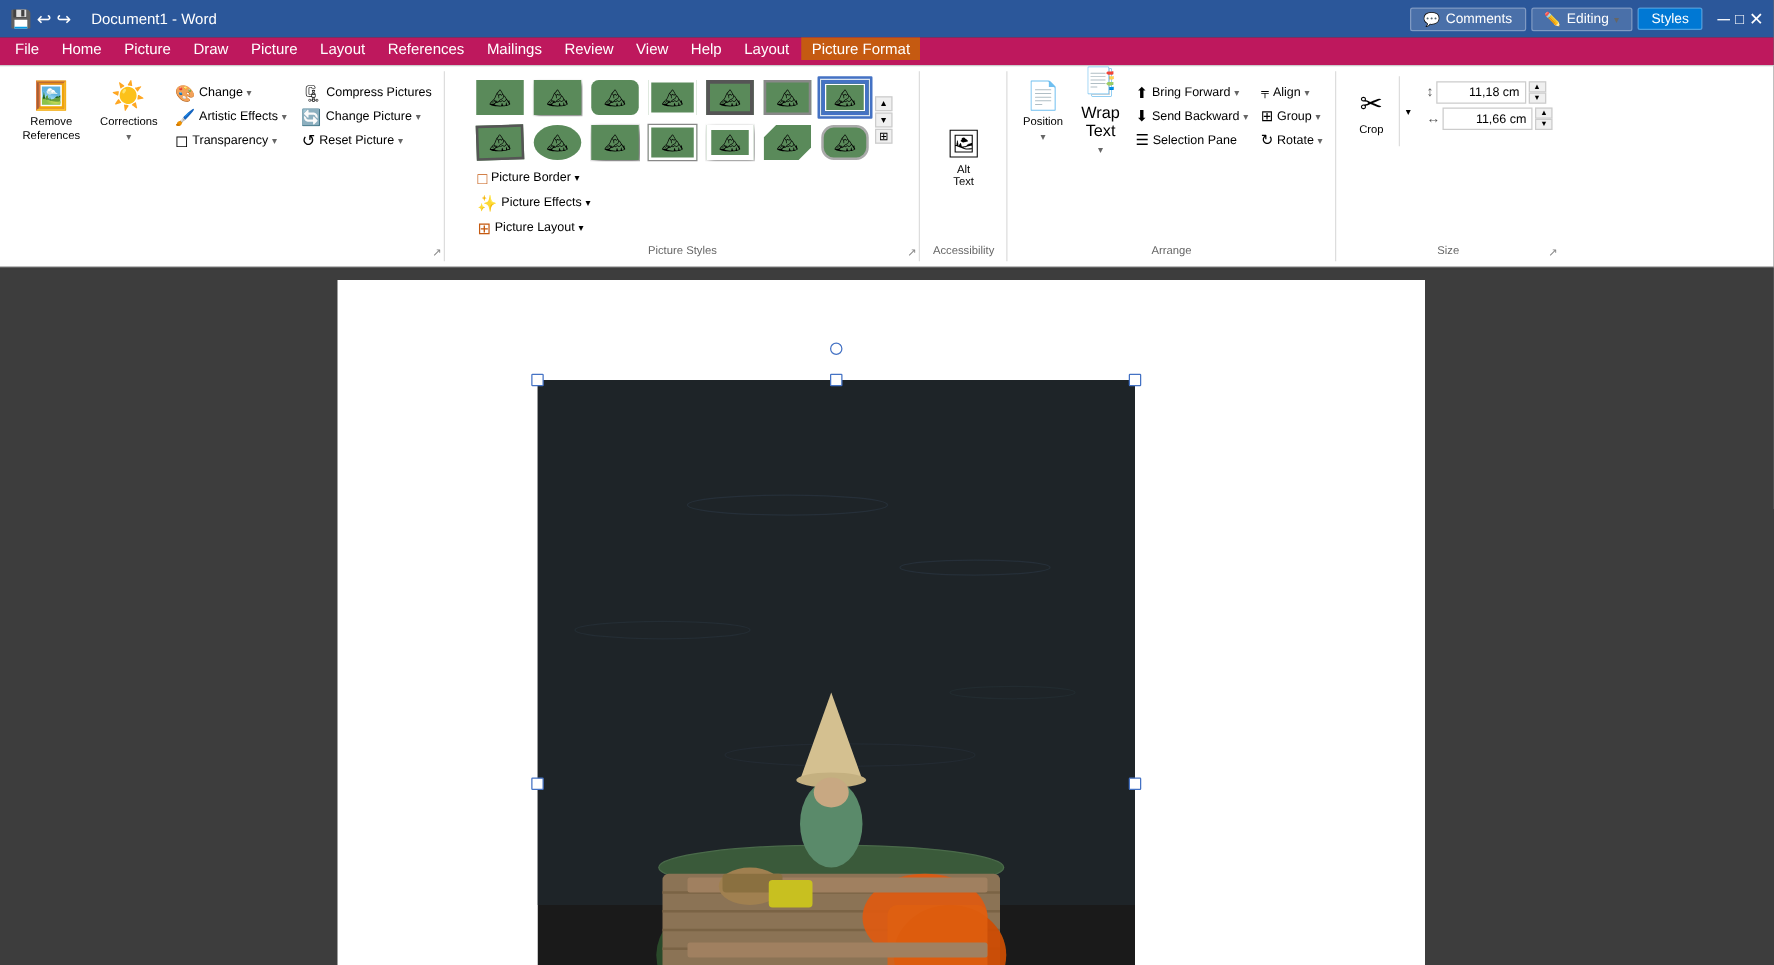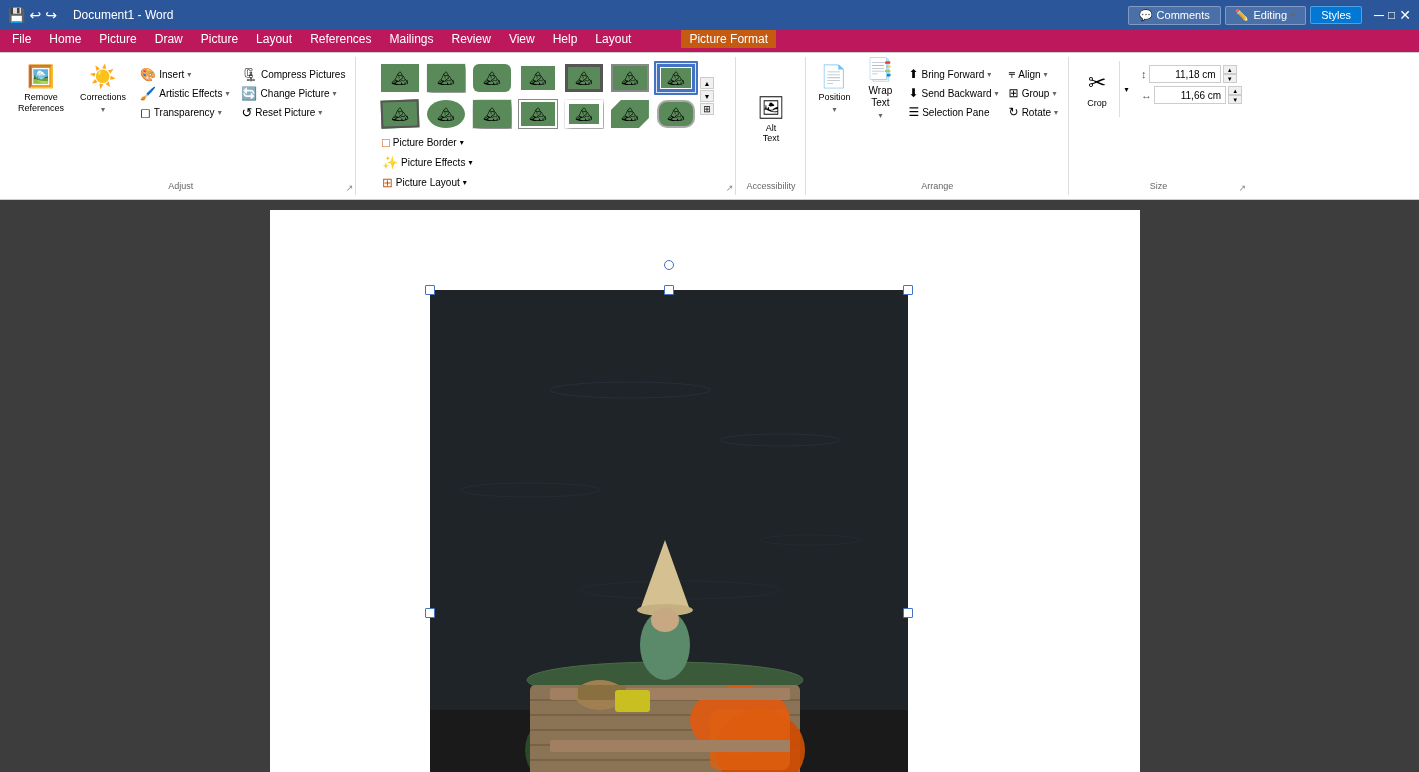--- a/index.html
+++ b/index.html
@@ -312,21 +312,21 @@
   <span class="menu-item">Picture</span>
   <span class="menu-item">Draw</span>
   <span class="menu-item">Picture</span>
   <span class="menu-item">Layout</span>
   <span class="menu-item">References</span>
   <span class="menu-item">Mailings</span>
   <span class="menu-item">Review</span>
   <span class="menu-item">View</span>
   <span class="menu-item">Help</span>
   <span class="menu-item">Layout</span>
-  <span class="menu-item highlighted" style="background:#c55a11;color:white;margin-left:40px;">Picture Format</span>
+  <span class="menu-item highlighted" style="background:#c55a11;color:white;">Picture Format</span>
 </div>
 
 <div class="ribbon">
   <div class="ribbon-content" style="padding:4px 6px;gap:0;">
 
     <div class="ribbon-group" style="position:relative;min-width:160px;">
       <div class="ribbon-group-items" style="align-items:flex-start;gap:4px;">
 
         <div class="ribbon-btn-large" style="min-width:50px;">
           <span style="font-size:22px;">🖼️</span>
@@ -336,21 +336,21 @@
 
         <div class="ribbon-btn-large" style="min-width:50px;">
           <span style="font-size:22px;">☀️</span>
           <span style="font-size:9px;">Corrections</span>
           <span class="dropdown-arrow">▾</span>
         </div>
 
         <div style="display:flex;flex-direction:column;gap:1px;justify-content:center;padding-top:4px;">
           <div class="ribbon-btn-small">
             <span style="font-size:13px;">🎨</span>
-            <span>Insert</span>
+            <span>Change</span>
             <span class="dropdown-arrow">▾</span>
           </div>
           <div class="ribbon-btn-small">
             <span style="font-size:13px;">🖌️</span>
             <span>Artistic Effects</span>
             <span class="dropdown-arrow">▾</span>
           </div>
           <div class="ribbon-btn-small">
             <span style="font-size:13px;">◻</span>
             <span>Transparency</span>
@@ -368,21 +368,20 @@
             <span>Change Picture</span>
             <span class="dropdown-arrow">▾</span>
           </div>
           <div class="ribbon-btn-small">
             <span style="font-size:13px;">↺</span>
             <span>Reset Picture</span>
             <span class="dropdown-arrow">▾</span>
           </div>
         </div>
       </div>
-      <div class="ribbon-group-label">Adjust</div>
       <span class="section-expand">↗</span>
     </div>
 
     <div class="ribbon-group" style="position:relative;min-width:380px;">
       <div class="ribbon-group-items" style="flex-direction:column;gap:2px;">
 
         <div style="display:flex;align-items:center;gap:2px;">
           <div style="display:grid;grid-template-columns:repeat(7,44px);grid-template-rows:repeat(2,34px);gap:2px;">
 
             <div class="gallery-item">
@@ -454,20 +453,21 @@
             <span>Picture Effects</span>
             <span style="font-size:8px;">▾</span>
           </div>
           <div class="ribbon-btn-small">
             <span style="font-size:13px;color:#c55a11;">⊞</span>
             <span>Picture Layout</span>
             <span style="font-size:8px;">▾</span>
           </div>
         </div>
       </div>
+      <div class="ribbon-group-label">Picture Styles</div>
       <span class="section-expand">↗</span>
     </div>
 
     <div class="ribbon-group" style="position:relative;min-width:70px;">
       <div class="ribbon-group-items">
         <div class="alt-text-btn">
           <span style="font-size:22px;">🖼</span>
           <span style="font-size:9px;white-space:pre-line;text-align:center;">Alt
 Text</span>
         </div>
@@ -479,21 +479,21 @@
       <div class="ribbon-group-items" style="align-items:flex-start;">
 
         <div class="ribbon-btn-large" style="min-width:44px;">
           <span style="font-size:22px;">📄</span>
           <span style="font-size:9px;">Position</span>
           <span class="dropdown-arrow">▾</span>
         </div>
 
         <div class="ribbon-btn-large" style="min-width:44px;">
           <span style="font-size:22px;">📑</span>
-          <span style="font-size:10px;white-space:pre-line;text-align:center;">Wrap
+          <span style="font-size:13px;white-space:pre-line;text-align:center;">Wrap
 Text</span>
           <span class="dropdown-arrow">▾</span>
         </div>
 
         <div style="display:flex;flex-direction:column;gap:1px;padding-top:4px;">
           <div class="ribbon-btn-small">
             <span style="font-size:12px;">⬆</span>
             <span>Bring Forward</span>
             <span class="dropdown-arrow">▾</span>
           </div>

